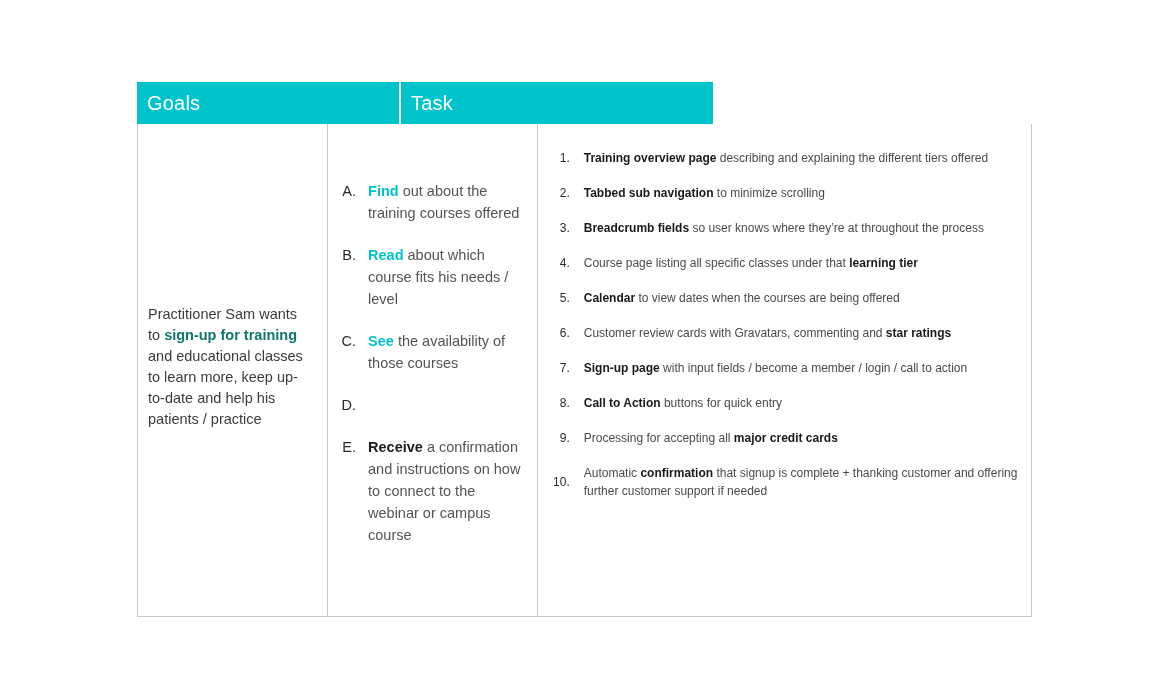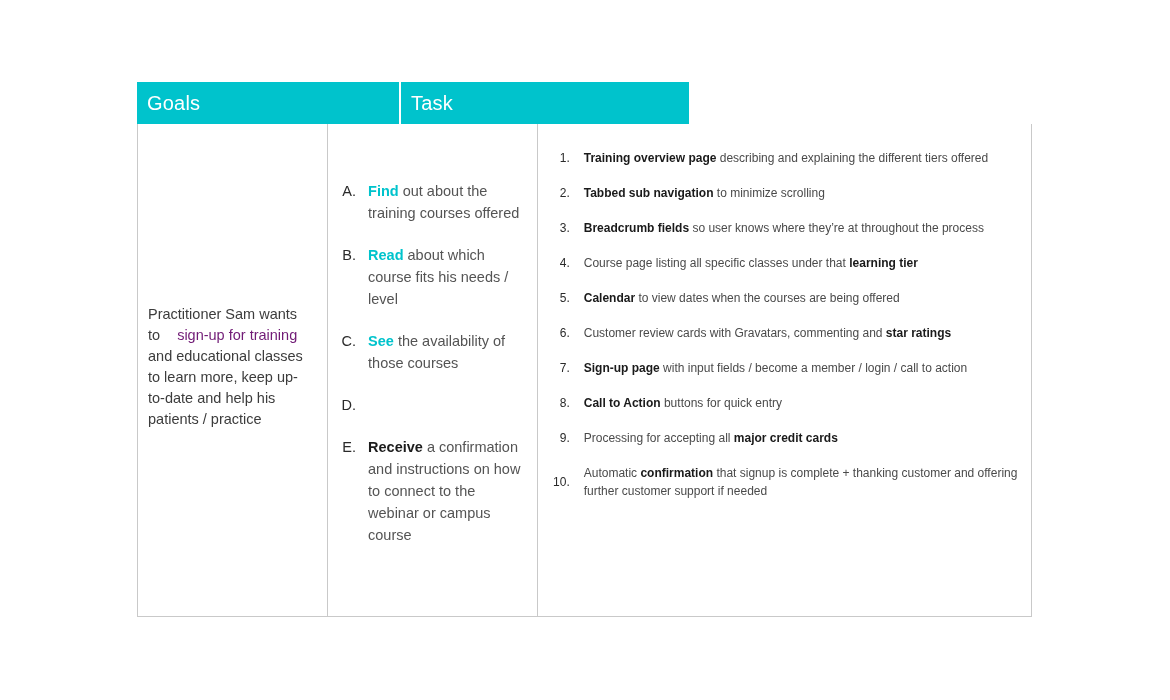--- a/index.html
+++ b/index.html
@@ -38,21 +38,21 @@
   }
 
   .head-cell {
     background: #00c3cc;
     display: flex;
     align-items: center;
     padding-left: 10px;
   }
 
   .head-cell.col-goals    { width: 262px; }
-  .head-cell.col-task     { width: 288px; }
+  .head-cell.col-task     { width: 312px; }
   .head-cell.col-features { flex: 1 1 auto; }
 
   .head-cell .head-label {
     color: #ffffff;
     font-size: 20px;
     font-weight: 400;
     letter-spacing: 0.2px;
     line-height: 1;
   }
 
@@ -89,21 +89,21 @@
   }
 
   
   .goals-text {
     padding: 0 22px 0 10px;
     font-size: 14.5px;
     line-height: 21px;
     color: #3c3c3c;
     margin-top: -6px;
   }
-  .goals-text b { color: #701a75; font-weight: 400; margin-left: 13px; }
+  .goals-text b { color: #0f766e; font-weight: 700; }
 
   
   .item {
     display: flex;
     align-items: flex-start;
   }
 
   .item-marker {
     flex: 0 0 auto;
     text-align: right;

